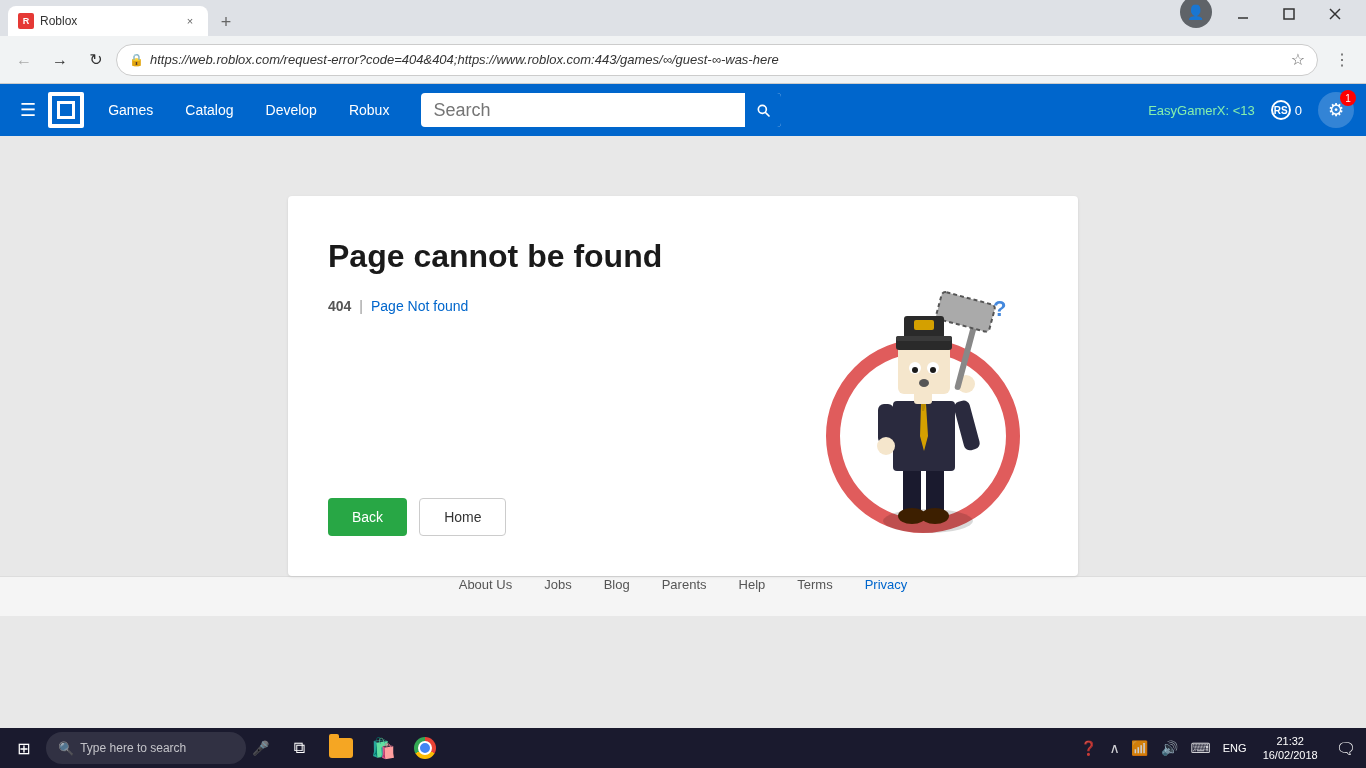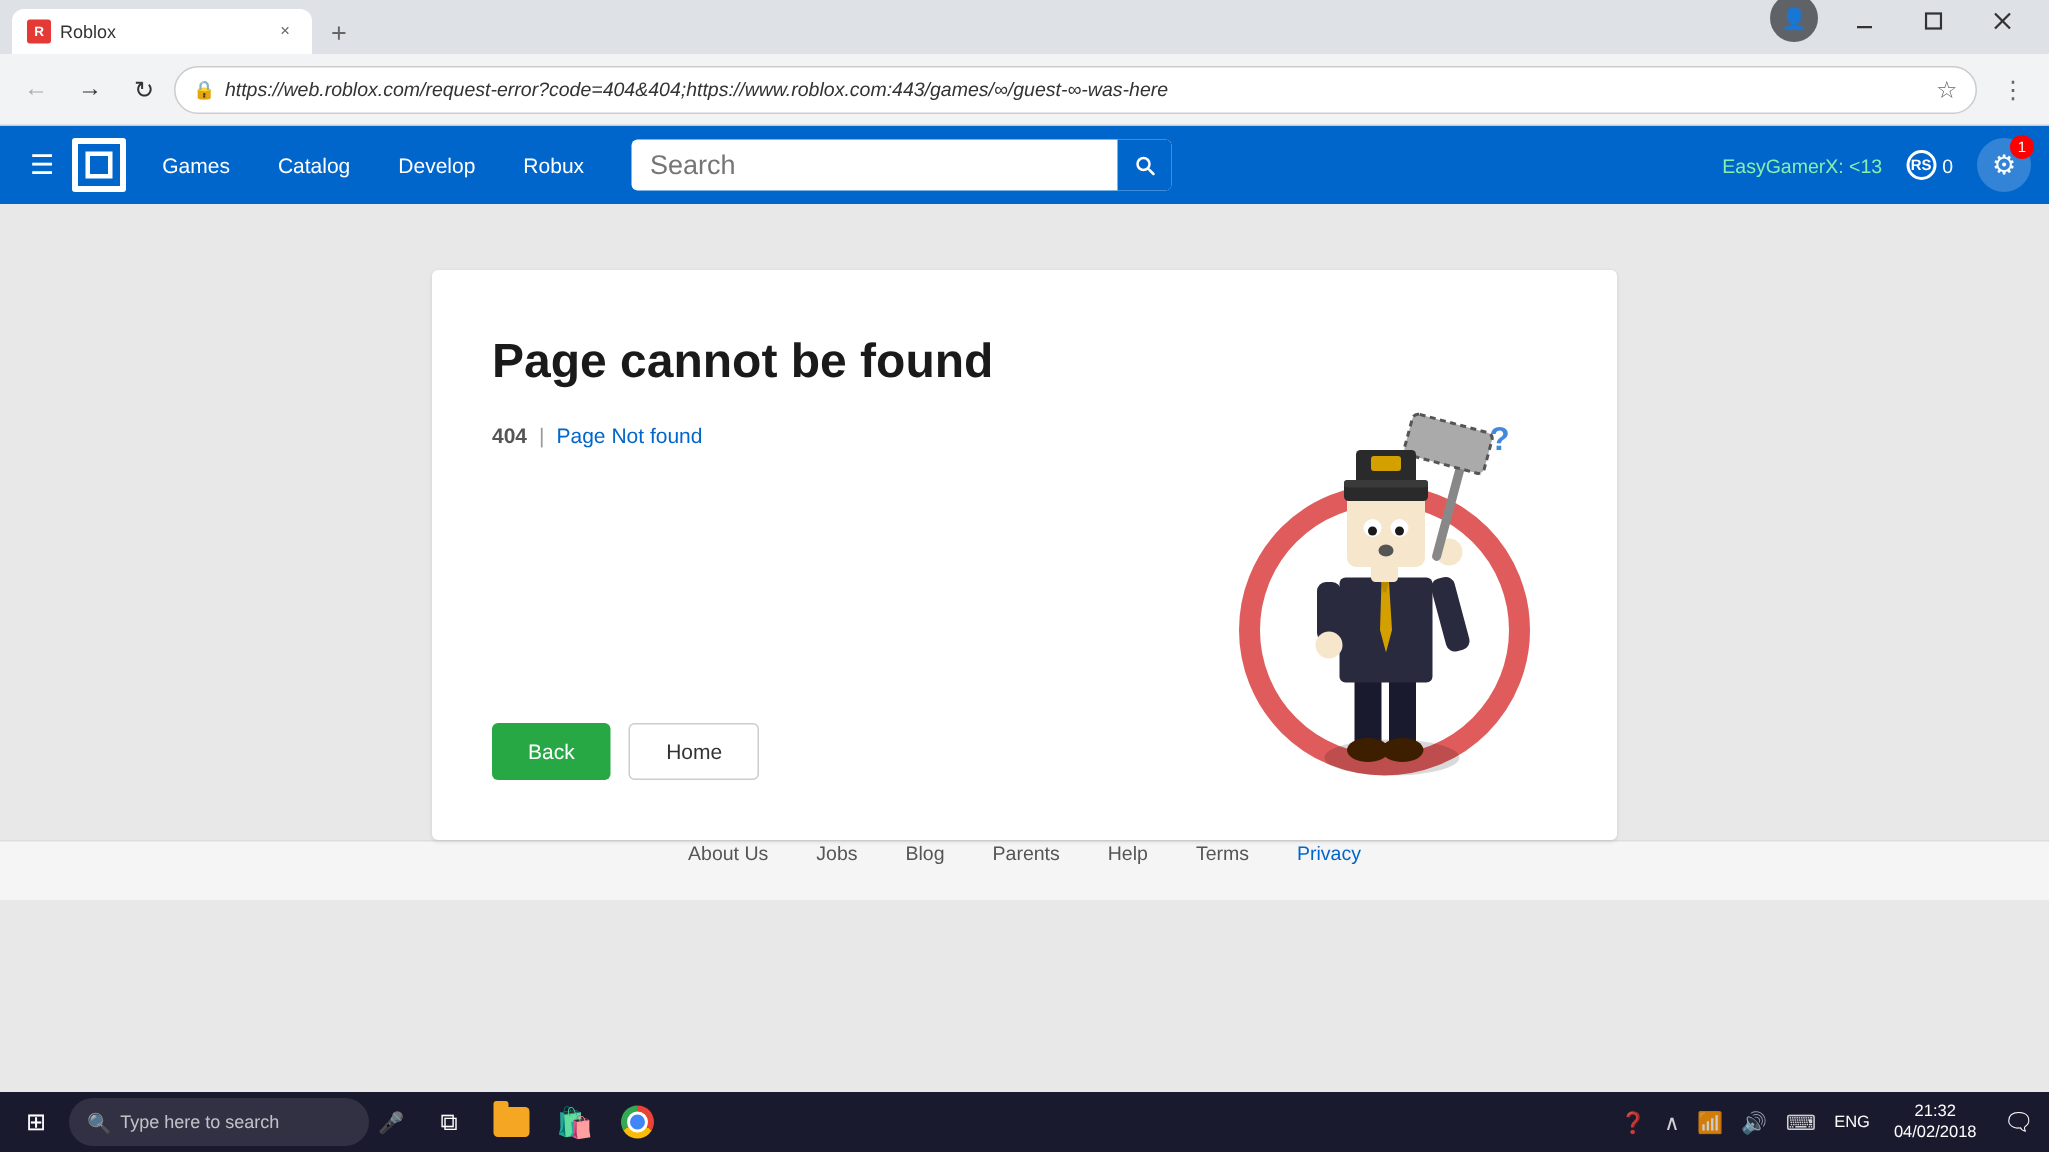--- a/index.html
+++ b/index.html
@@ -188,20 +188,21 @@
 
     
     .page-content {
       background: #e8e8e8;
       flex: 1;
       display: flex;
       flex-direction: column;
       align-items: center;
       justify-content: flex-start;
       padding-top: 44px;
+      margin-top: 16px;
     }
 
     
     .error-card {
       background: white;
       border-radius: 4px;
       width: 790px;
       min-height: 380px;
       display: flex;
       align-items: stretch;
@@ -564,19 +565,19 @@
 
     <div class="taskbar-right">
       <span class="taskbar-icon">❓</span>
       <span class="taskbar-icon">∧</span>
       <span class="taskbar-icon">📶</span>
       <span class="taskbar-icon">🔊</span>
       <span class="taskbar-icon">⌨</span>
       <span class="taskbar-icon" style="font-size:11px; color:white;">ENG</span>
       <div class="taskbar-clock">
         <div>21:32</div>
-        <div>04/02/2018</div>
+        <div>16/02/2018</div>
       </div>
       <span class="taskbar-notification">🗨</span>
     </div>
   </div>
 
 </div>
 
 </body></html>

